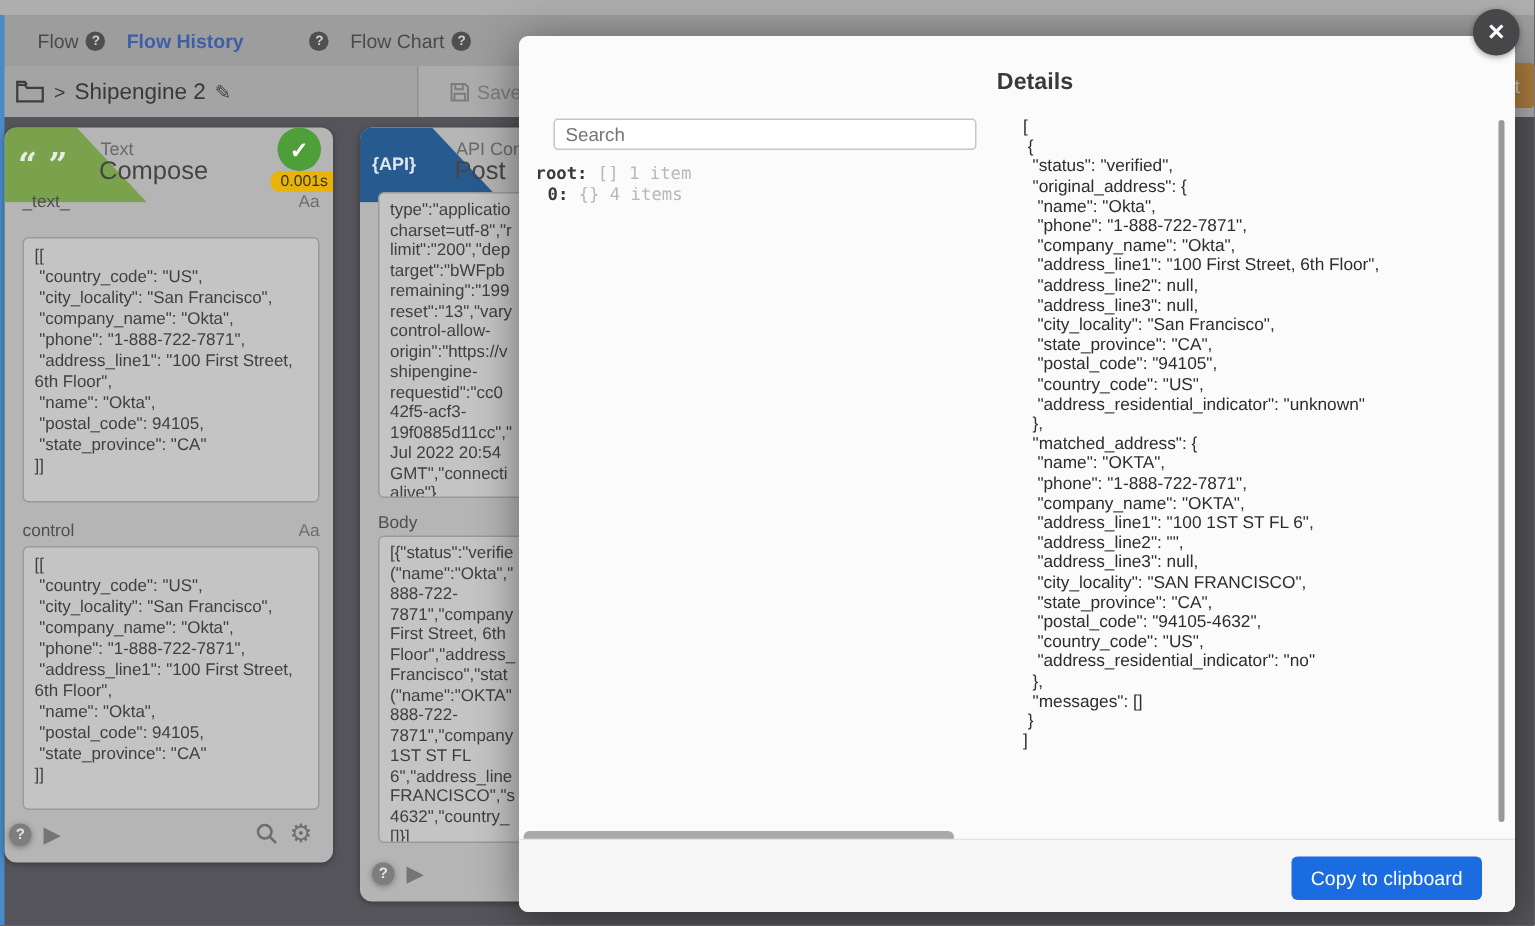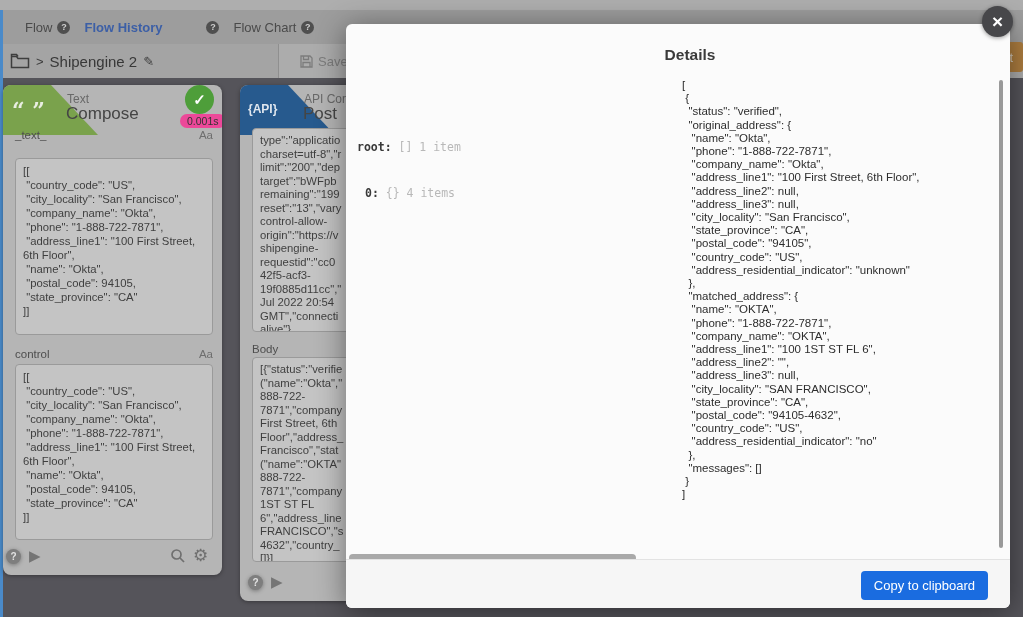--- a/index.html
+++ b/index.html
@@ -24,36 +24,36 @@
   .left-strip{left:0;top:10px;width:3px;height:607px;background:#4a8ac9;}
 
   
   .card{background:#b5b5b5;border-radius:8px;box-shadow:0 1px 4px rgba(0,0,0,.35);overflow:hidden;}
   .card-chip{position:absolute;left:0;top:0;height:50px;}
   .chip-type{position:absolute;left:64px;top:7px;font-size:12px;color:#696969;white-space:nowrap;}
   .chip-title{position:absolute;left:63px;top:19px;font-size:17px;color:#454545;white-space:nowrap;}
   .quote-glyph{position:absolute;left:9px;top:12px;font-family:"DejaVu Serif",serif;font-weight:bold;font-size:22px;color:#e9eee2;}
   .api-glyph{position:absolute;left:8px;top:17px;color:#dfe6ee;font-size:12px;font-weight:bold;letter-spacing:0px;}
   .check-badge{position:absolute;left:182px;top:0;width:29px;height:29px;border-radius:50%;background:#4e9e3a;color:#fff;display:flex;align-items:center;justify-content:center;font-size:15px;font-weight:bold;}
-  .time-pill{position:absolute;left:177px;top:29px;background:#ec4899;border-radius:9px;padding:1px 7px;font-size:10.5px;color:#333;}
+  .time-pill{position:absolute;left:177px;top:29px;background:#eab308;border-radius:9px;padding:1px 7px;font-size:10.5px;color:#333;}
   .field-label-row{position:absolute;left:12px;width:198px;display:flex;justify-content:space-between;font-size:11.5px;color:#4e4e4e;}
   .aa{color:#6e6e6e;}
   .field-box{position:absolute;left:12px;width:198px;background:#c4c4c4;border:1px solid #9a9a9a;border-radius:4px;box-sizing:border-box;padding:5px 7px;overflow:hidden;font-size:11.3px;line-height:14px;color:#3f3f3f;white-space:pre-wrap;word-break:break-word;}
   .field-box.tight{line-height:13.5px;white-space:pre;}
   .card-footer-icon{position:absolute;color:#6f6f6f;}
   .help-dot.card{background:#7e7e7e;color:#e3e3e3;width:15px;height:15px;font-size:10px;}
   .play-glyph{font-size:15px;color:#757575;}
   .gear-glyph{font-size:17px;color:#6f6f6f;}
 
   
   .overlay-modal{left:346px;top:24px;width:664px;height:584px;background:#fbfbfb;border-radius:6px;box-shadow:0 4px 30px rgba(0,0,0,.45);}
   .modal-title{position:absolute;left:12px;top:22px;width:100%;text-align:center;font-size:15.5px;font-weight:bold;color:#3a3a3a;}
   .search-input{position:absolute;left:23px;top:55px;width:282px;height:21px;box-sizing:border-box;border:1px solid #c6c6c6;border-radius:3px;background:#fff;font-size:12.5px;color:#444;padding:0 7px;font-family:"Liberation Sans",sans-serif;}
   .tree{position:absolute;left:11px;top:84px;font-family:"DejaVu Sans Mono",monospace;font-size:11.5px;line-height:14px;}
-  .tree-row{white-space:pre;cursor:pointer;margin-top:32px;}
+  .tree-row{white-space:pre;cursor:pointer;}
   .tree-row.indent{padding-left:8px;}
   .tree-key{color:#3a3a3a;font-weight:bold;}
   .tree-meta{color:#b8b8b8;}
   .json-view{position:absolute;left:336px;top:55px;width:310px;font-size:11.5px;line-height:13.2px;color:#2d2d2d;white-space:pre;}
   .vscroll{position:absolute;right:7px;top:56px;width:4px;height:468px;background:#999;border-radius:2px;}
   .hscroll{position:absolute;left:3px;top:530px;width:287px;height:8px;background:#a9a9a9;border-radius:4px;}
   .modal-footer{position:absolute;left:0;bottom:0;width:100%;height:48px;background:#f6f6f6;border-top:1px solid #e3e3e3;border-radius:0 0 6px 6px;}
   .copy-btn{position:absolute;right:22px;bottom:8px;background:#1a6ce0;color:#fff;border:none;border-radius:4px;padding:7px 13px;font-size:13px;font-family:"Liberation Sans",sans-serif;cursor:pointer;margin-left:34px;}
   .close-btn{left:982px;top:6px;width:31px;height:31px;border-radius:50%;background:#47474a;color:#fff;display:flex;align-items:center;justify-content:center;font-size:19px;font-weight:bold;z-index:30;cursor:pointer;box-shadow:0 1px 4px rgba(0,0,0,.4);}
 
@@ -200,20 +200,21 @@
 4632","country_
 []}]</div>
 
     <div class="card-footer-icon help-dot card" style="left:8px;top:490px;">?</div>
     <div class="card-footer-icon play-glyph" style="left:31px;top:488px;">▶</div>
   </div>
 
   <div class="abs overlay-modal">
     <div class="modal-title">Details</div>
 
+    <input class="search-input" type="text" placeholder="Search" style="">
 
     <div class="tree">
       <div class="tree-row"><span class="tree-key">root:</span> <span class="tree-meta">[] 1 item</span></div>
       <div class="tree-row indent"><span class="tree-key">0:</span> <span class="tree-meta">{} 4 items</span></div>
     </div>
 
     <div class="json-view">[
  {
   "status": "verified",
   "original_address": {

